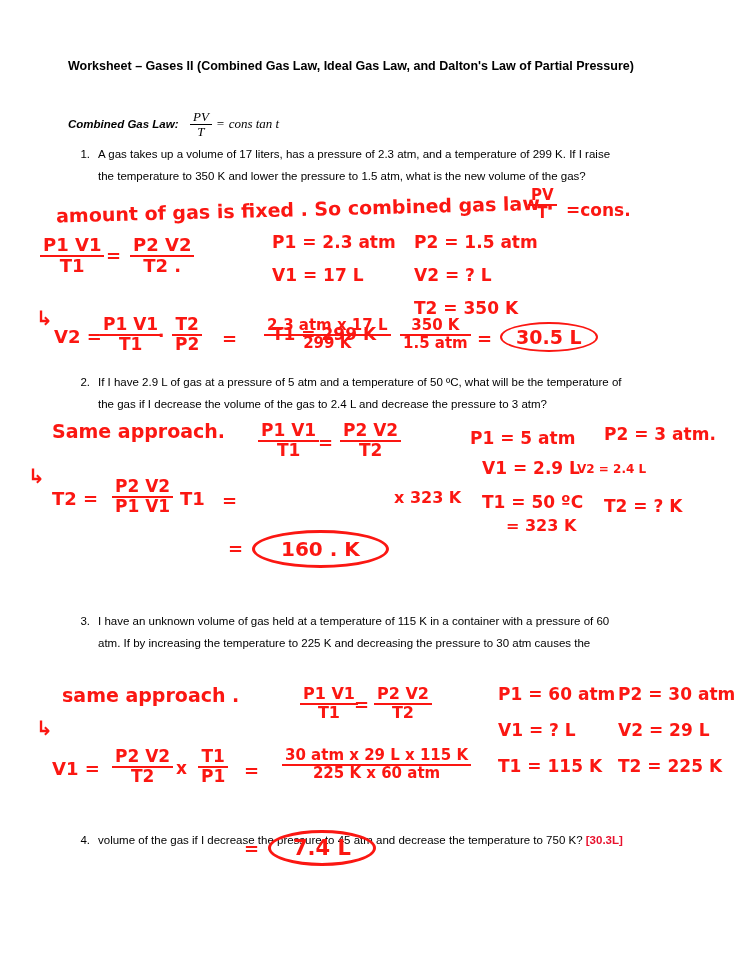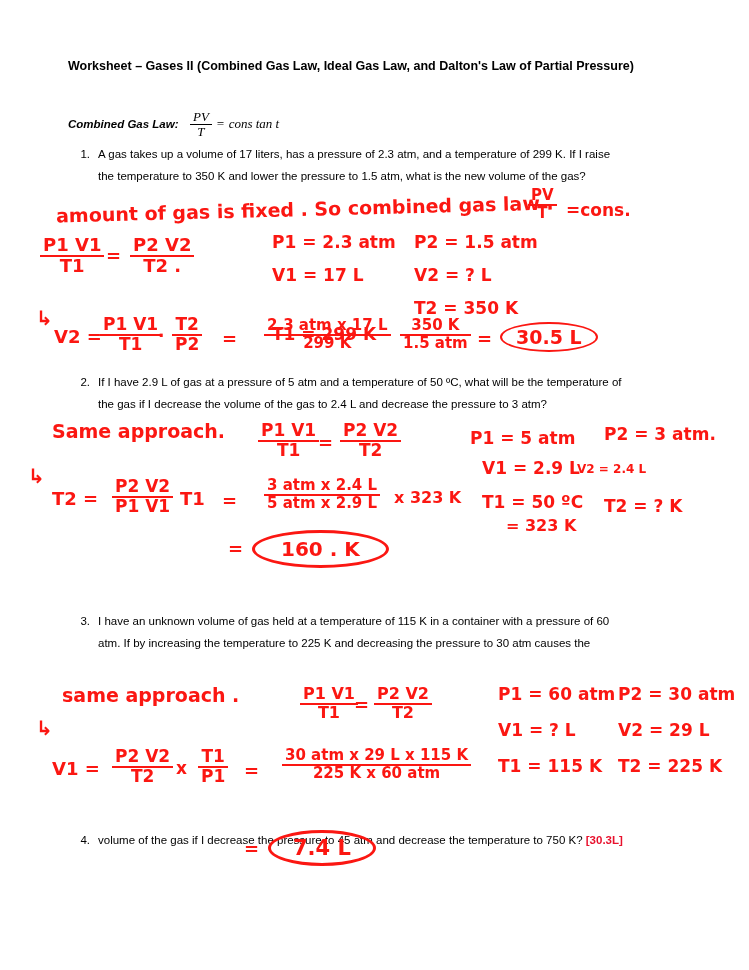--- a/index.html
+++ b/index.html
@@ -233,26 +233,20 @@
     <div class="hw" style="left:52px; top:488px; font-size:18px;">T2 =</div>
     <div class="hw" style="left:112px; top:478px; font-size:17px;">
       <span class="frac">
         <span class="num" style="border-bottom:2px solid #fb1712;">P2 V2</span>
         <span class="den">P1 V1</span>
       </span>
     </div>
     <div class="hw" style="left:180px; top:488px; font-size:18px;">T1</div>
     <div class="hw" style="left:222px; top:490px; font-size:18px;">=</div>
 
-    <div class="hw" style="left:264px; top:478px; font-size:15px;">
-      <span class="frac">
-        <span class="num" style="border-bottom:2px solid #fb1712;">3 atm x 2.4 L</span>
-        <span class="den">5 atm x 2.9 L</span>
-      </span>
-    </div>
     <div class="hw" style="left:394px; top:488px; font-size:16px;">x 323 K</div>
 
     <div class="hw" style="left:228px; top:538px; font-size:18px;">=</div>
     <div class="hw" style="left:252px; top:530px; font-size:20px; border:3px solid #fb1712; border-radius:50%; padding:4px 26px;">160 .      K</div>
 
     <div class="hw" style="left:62px; top:684px; font-size:19px;">same approach .</div>
     <div class="hw" style="left:300px; top:686px; font-size:16px;">
       <span class="frac">
         <span class="num" style="border-bottom:2px solid #fb1712;">P1 V1</span>
         <span class="den">T1</span>

